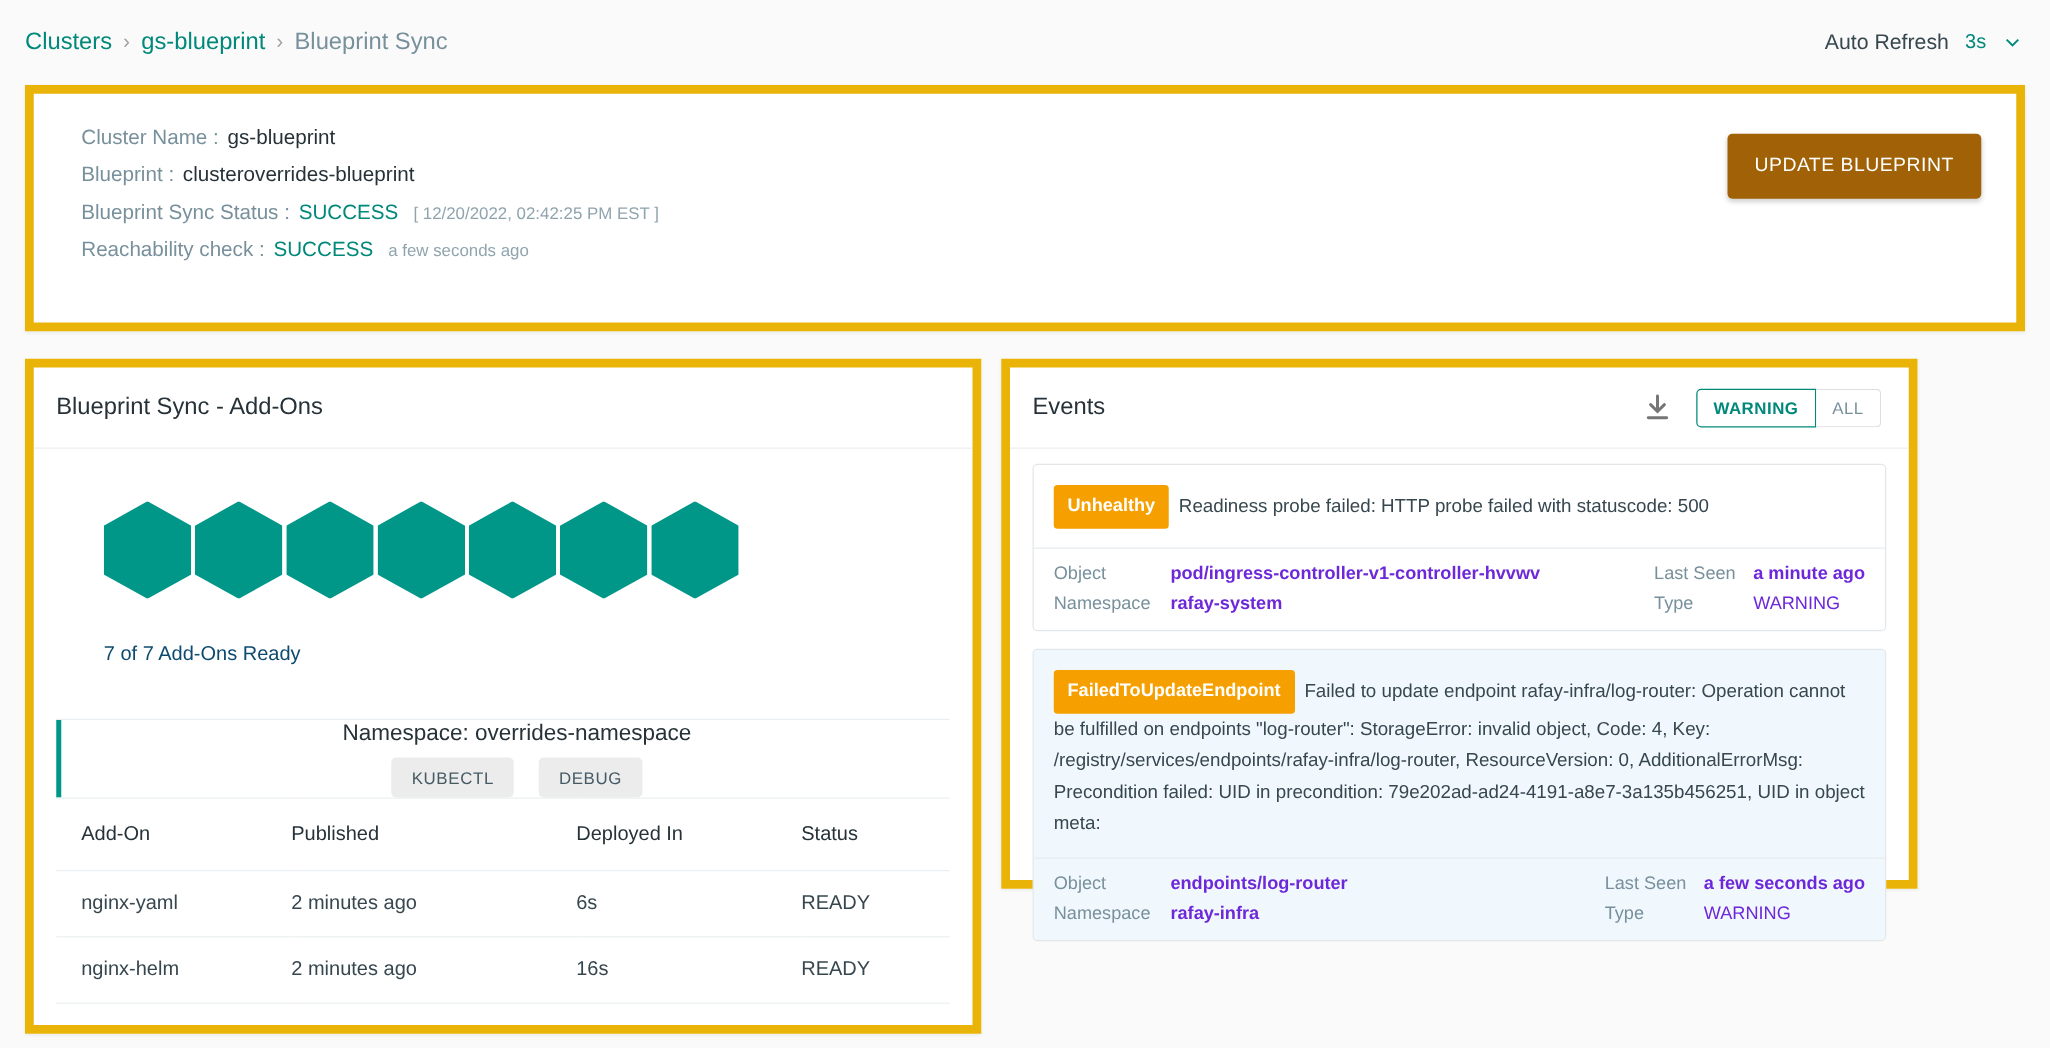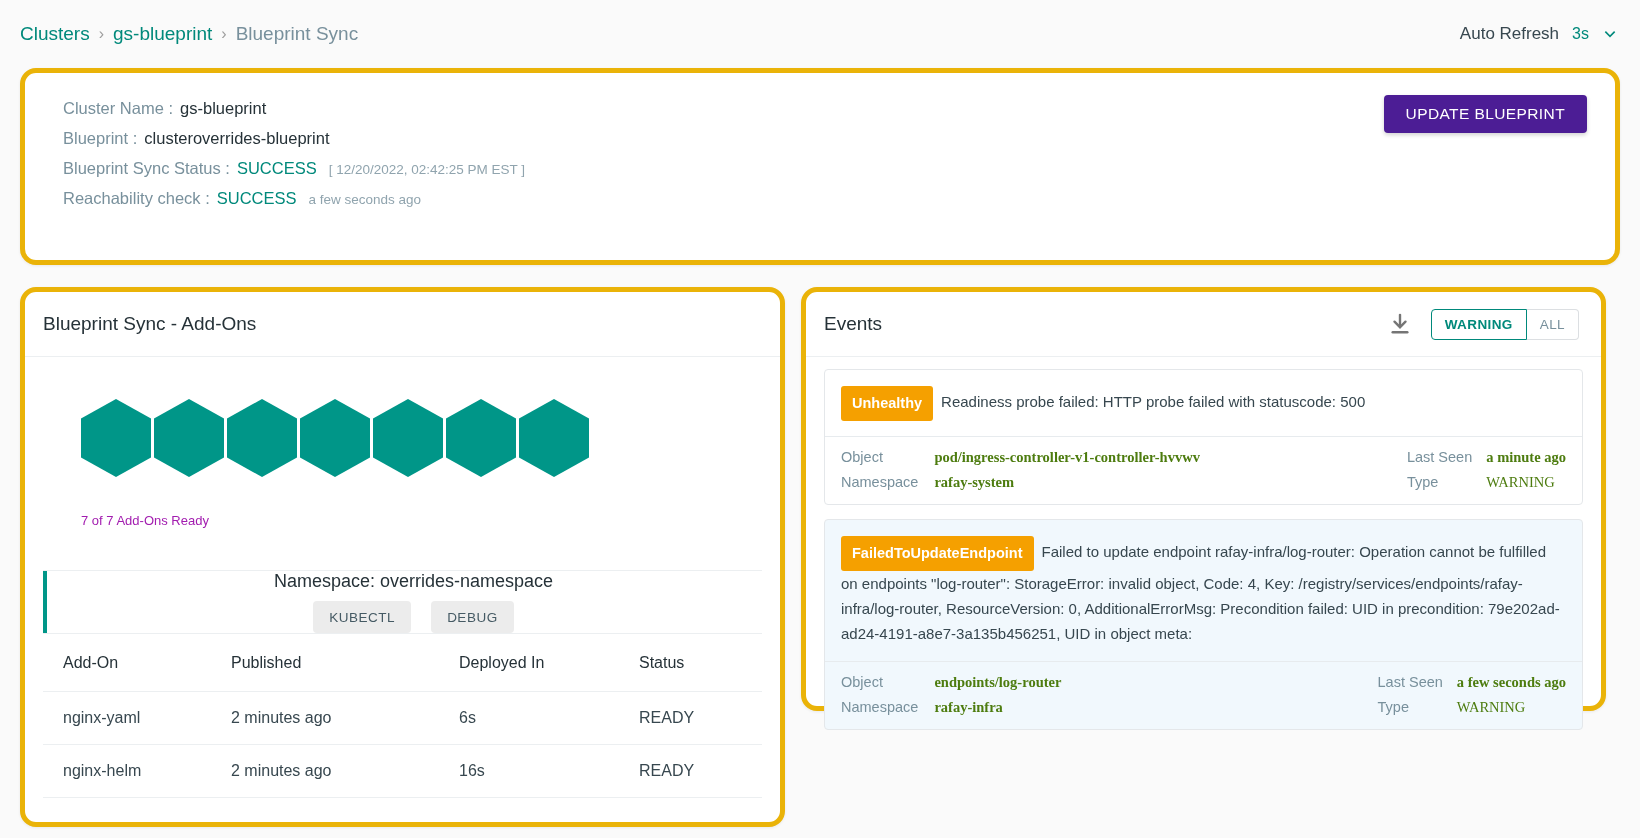--- a/index.html
+++ b/index.html
@@ -23,73 +23,73 @@
   .crumb-sep { color: #9e9e9e; font-size: 16px; margin: 0 9px; }
   .crumb-current { color: #78909c; }
 
   .autorefresh { display: flex; align-items: center; gap: 13px; font-size: 17px; color: #37474f; }
   .ar-value { color: #00897b; font-size: 16px; }
   .chev { width: 16px; height: 16px; color: #00897b; display: block; }
 
   
   .card {
     background: #fff;
-    border: 5px solid #eab308;
-    border-radius: 16px;
+    border: 7px solid #eab308;
+    border-radius: 0;
     box-shadow: 0 1px 3px rgba(0,0,0,.07);
   }
 
   
   .cluster-card {
     margin: 0 20px;
     height: 197px;
     position: relative;
     padding: 26px 0 0 38px;
   }
   .info-row { display: flex; align-items: baseline; margin-bottom: 11px; font-size: 16.5px; }
   .info-label { color: #78909c; margin-right: 7px; }
   .info-value { color: #263238; }
   .info-value.small { font-size: 15px; }
   .info-value.ok { color: #00897b; }
   .info-extra { color: #90a4ae; font-size: 13.5px; margin-left: 12px; }
   .info-extra.ts { font-size: 13.5px; }
 
   .update-btn {
-    position: absolute; top: 22px; right: 28px;
-    background: #4c1d95; color: #fff;
+    position: absolute; top: 32px; right: 28px;
+    background: #a16207; color: #fff;
     border: none; border-radius: 4px;
-    padding: 0 22px; height: 38px;
+    padding: 0 22px; height: 52px;
     font-size: 15.5px; letter-spacing: .4px;
     font-family: "Liberation Sans", sans-serif;
     box-shadow: 0 2px 4px rgba(0,0,0,.18);
     cursor: pointer;
   }
 
   
   .columns { display: flex; gap: 16px; padding: 22px 20px 0 20px; }
   .col-left { width: 765px; }
-  .col-right { width: 805px; }
+  .col-right { width: 733px; }
 
   
   .addons-card { height: 540px; overflow: hidden; position: relative; }
   .card-head {
     height: 65px; display: flex; align-items: center;
     padding: 0 22px 0 18px;
     border-bottom: 1px solid #eceff1;
     justify-content: space-between;
   }
   .card-title { font-size: 19px; color: #263238; }
 
   .hexrow { display: flex; gap: 3px; padding: 42px 0 0 56px; }
   .hex {
     width: 70px; height: 78px;
     background: #009688;
     clip-path: polygon(50% 0%, 100% 25%, 100% 75%, 50% 100%, 0% 75%, 0% 25%);
   }
-  .ready-line { padding: 36px 0 0 56px; font-size: 13px; color: #a21caf; }
+  .ready-line { padding: 36px 0 0 56px; font-size: 16px; color: #0c4a6e; }
 
   .ns-block { margin: 42px 18px 0 18px; border-top: 1px solid #eceff1; }
   .ns-head {
     height: 62px; display: flex; align-items: center; justify-content: space-between;
     border-left: 4px solid #009688;
     padding: 0 4px 0 22px;
     flex-direction: column;
   }
   .ns-title { font-size: 18px; color: #263238; }
   .ns-btns { display: flex; gap: 20px; }
@@ -147,21 +147,21 @@
   }
   .ev-detail {
     border-top: 1px solid #e7ebee;
     display: flex; justify-content: space-between;
     padding: 12px 16px 13px 16px;
     font-size: 14.5px;
   }
   .det-col { display: grid; grid-template-columns: auto auto; row-gap: 8px; column-gap: 16px; }
   .det-col.right { column-gap: 14px; }
   .det-k { color: #78909c; }
-  .det-v { color: #4d7c0f; font-family: Liberation Serif, serif; }
+  .det-v { color: #6d28d9; }
   .det-v.b { font-weight: bold; }
 </style>
 </head>
 <body>
 
 <div class="page">
 
   <div class="topbar">
     <div class="breadcrumb">
       <span class="crumb-link">Clusters</span>

